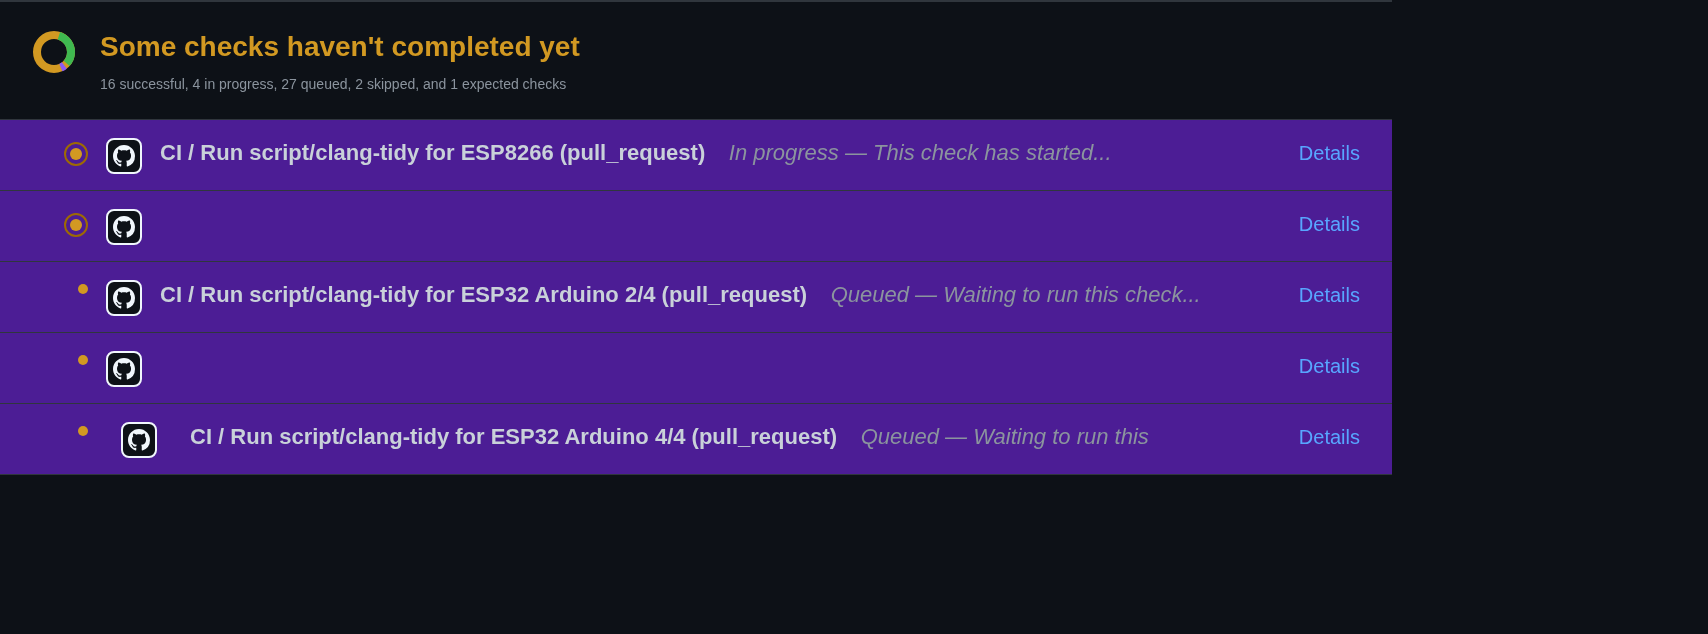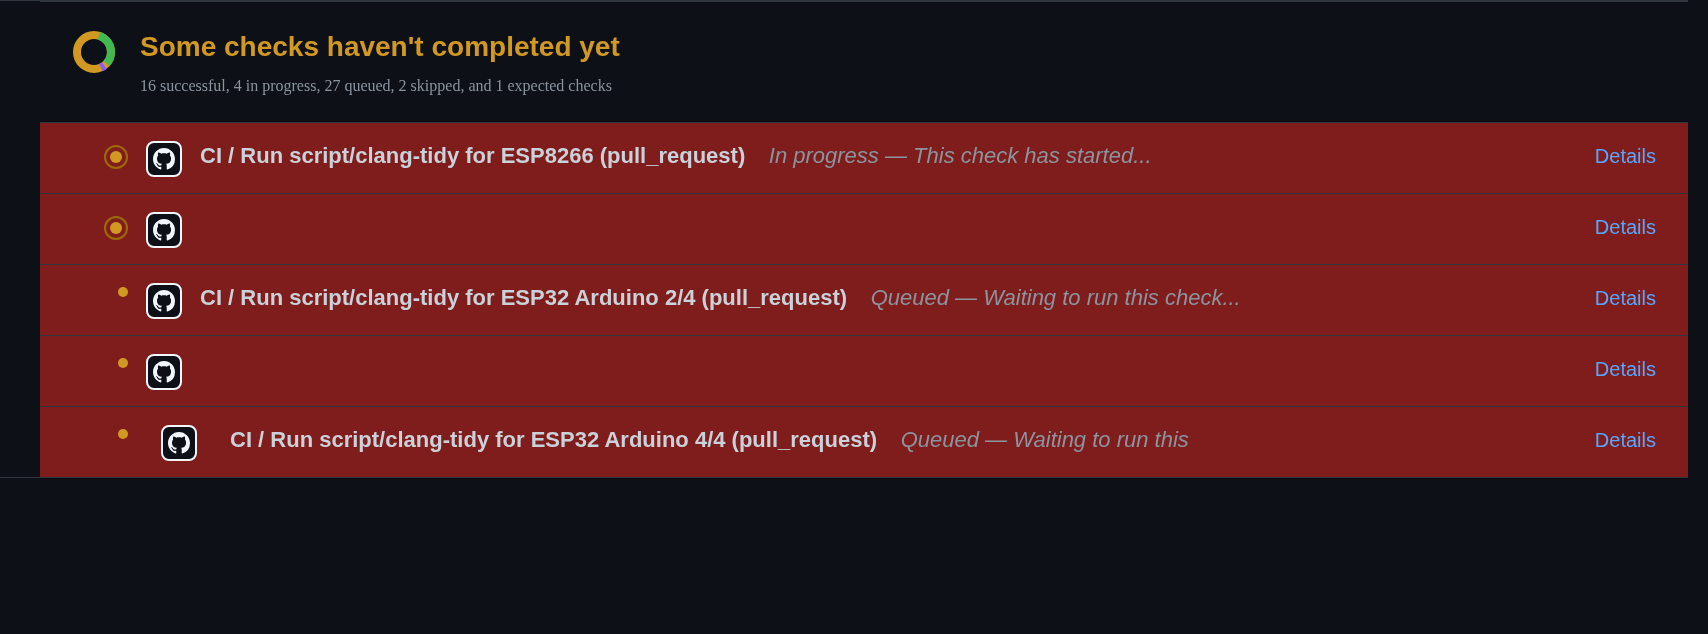--- a/index.html
+++ b/index.html
@@ -8,25 +8,24 @@
       padding: 0;
     }
     body {
       background: #0d1117;
       color: #c9d1d9;
       font-family: -apple-system, BlinkMacSystemFont, "Segoe UI", Helvetica, Arial, sans-serif;
       font-size: 20px;
       line-height: 1.5;
     }
     .container {
-      width: 1688px;
+      width: 1392px;
       border: 1px solid #30363d;
       border-left: none;
       border-right: none;
-      padding-left: 40px;
     }
     .header {
       display: flex;
       align-items: flex-start;
       padding: 24px 32px;
       border-top: 1px solid #30363d;
       border-bottom: 1px solid #30363d;
       background: #0d1117;
     }
     .donut {
@@ -40,37 +39,36 @@
       flex: 1;
     }
     .header-title {
       color: #d29922;
       font-size: 28px;
       font-weight: 600;
       margin-bottom: 6px;
     }
     .header-subtitle {
       color: #8b949e;
-      font-size: 16px;
-      font-family: Liberation Serif, serif;
+      font-size: 14px;
     }
     .hide-link {
       color: #58a6ff;
       font-size: 22px;
       text-decoration: none;
       cursor: pointer;
       white-space: nowrap;
       margin-top: 4px;
     }
     .check-row {
       display: flex;
       align-items: flex-start;
       padding: 16px 32px;
       border-bottom: 1px solid #30363d;
-      background: #7f1d1d;
+      background: #4c1d95;
     }
     .status-col {
       width: 56px;
       display: flex;
       justify-content: flex-end;
       align-items: center;
       flex-shrink: 0;
       padding-top: 6px;
     }
     .status-in-progress {

